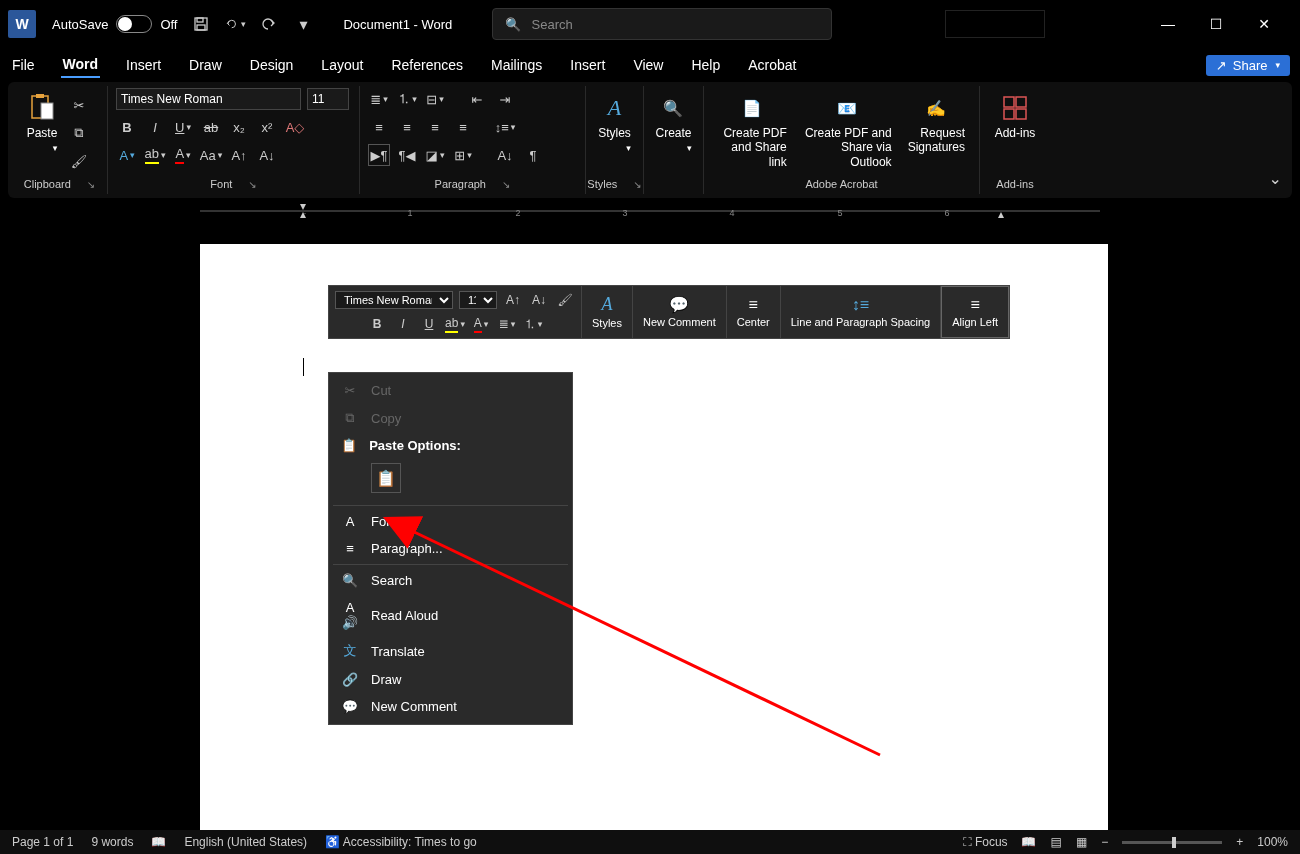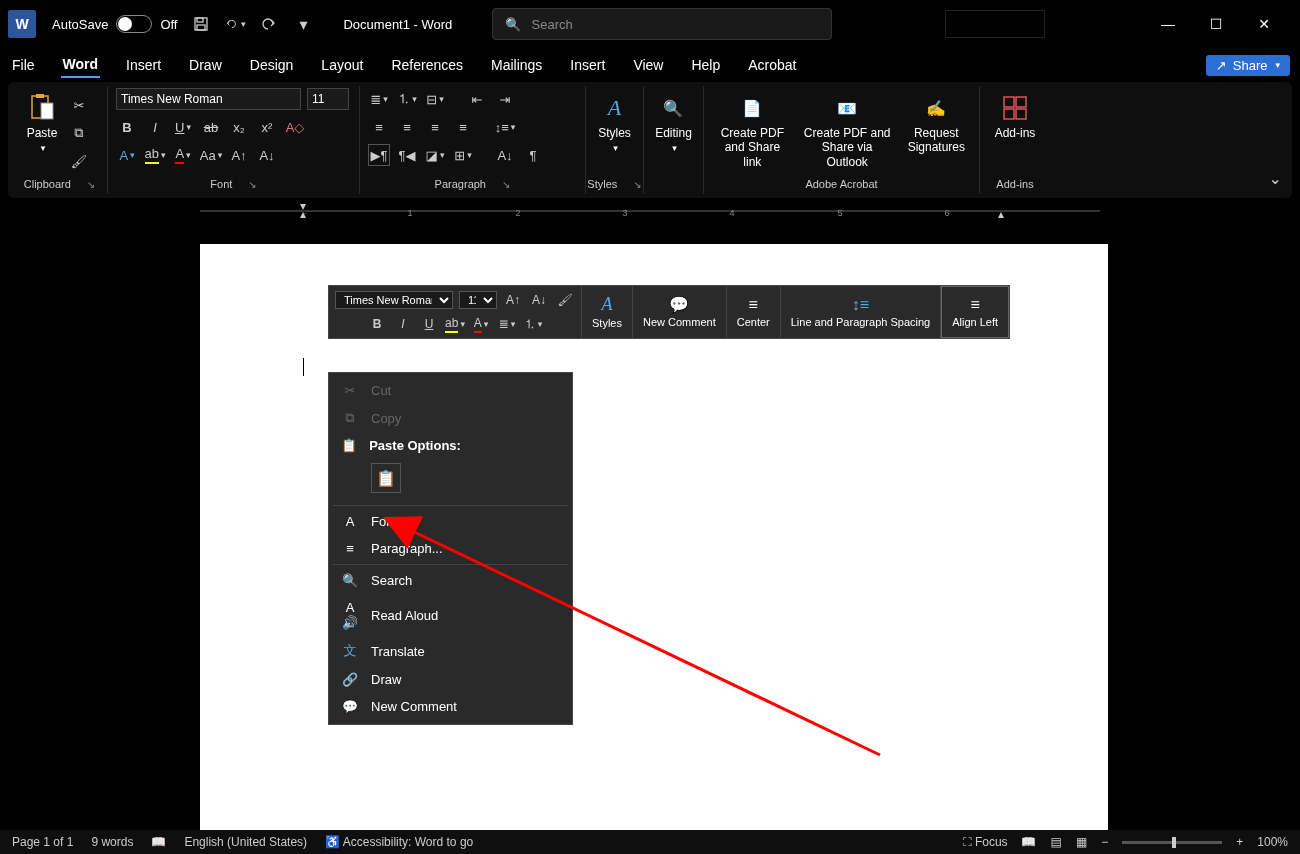--- a/index.html
+++ b/index.html
@@ -18,21 +18,21 @@
 .tabs { height: 34px; display: flex; align-items: center; padding: 0 10px; gap: 24px; font-size: 14px; }
 .tab { color: #fff; cursor: pointer; padding: 4px 2px; }
 .tab.active { font-weight: 600; border-bottom: 2px solid #4a9eff; }
 .share-btn { margin-left: auto; background: #2b6fd6; padding: 3px 10px; border-radius: 3px; font-size: 13px; display: flex; align-items: center; gap: 6px; cursor: pointer; }
 .ribbon { height: 116px; background: #0f0f0f; border-radius: 6px; margin: 0 8px; display: flex; padding: 4px; position: relative; }
 .ribbon-group { border-right: 1px solid #2a2a2a; padding: 2px 8px; display: flex; flex-direction: column; }
 .group-content { flex: 1; display: flex; align-items: flex-start; gap: 4px; }
 .group-label { font-size: 11px; text-align: center; color: #ccc; padding-bottom: 2px; display: flex; justify-content: center; align-items: center; gap: 16px; }
 .big-btn { display: flex; flex-direction: column; align-items: center; justify-content: center; gap: 2px; padding: 4px 6px; cursor: pointer; }
 .big-btn-icon { width: 32px; height: 32px; display: flex; align-items: center; justify-content: center; }
-.big-btn-label { font-size: 12px; text-align: center; line-height: 1.2; }
+.big-btn-label { font-size: 12px; text-align: right; line-height: 1.2; }
 .small-grid { display: flex; flex-direction: column; gap: 6px; }
 .small-row { display: flex; gap: 6px; align-items: center; }
 .sbtn { width: 22px; height: 22px; display: flex; align-items: center; justify-content: center; color: #ccc; cursor: pointer; font-size: 13px; }
 .font-select { width: 185px; height: 22px; background: #1a1a1a; border: 1px solid #444; color: #fff; font-size: 12px; padding: 0 4px; }
 .size-select { width: 42px; height: 22px; background: #1a1a1a; border: 1px solid #444; color: #fff; font-size: 12px; padding: 0 4px; }
 .launcher { font-size: 10px; color: #888; cursor: pointer; }
 .ribbon-collapse { position: absolute; right: 10px; bottom: 10px; color: #ccc; cursor: pointer; }
 .ruler-h { height: 22px; background: #000; position: relative; margin-top: 2px; }
 .ruler-v { width: 22px; background: #000; position: absolute; left: 0; top: 222px; bottom: 24px; }
 .doc-area { position: absolute; left: 22px; right: 0; top: 222px; bottom: 24px; background: #000; overflow: hidden; }
@@ -250,21 +250,21 @@
     <div class="group-label">
         <span>Styles</span> 
         <span class="launcher">↘</span>
       </div>
   </div>
 
   <div class="ribbon-group" style="width:60px;border-right:1px solid #2a2a2a">
     <div class="group-content" style="justify-content:center">
       <div class="big-btn">
         <div class="big-btn-icon">🔍</div>
-        <div class="big-btn-label"><span>Editing</span><br><span class="chev">▾</span></div>
+        <div class="big-btn-label"><span>Create</span><br><span class="chev">▾</span></div>
       </div>
     </div>
     <div class="group-label"></div>
   </div>
 
   <div class="ribbon-group" style="width:276px">
     <div class="group-content" style="justify-content:space-around">
       <div class="big-btn">
         <div class="big-btn-icon" style="color:#5ad">📄</div>
         <div class="big-btn-label">Create PDF and Share link</div>
@@ -453,21 +453,21 @@
       </marker>
     </defs>
   <line x1="880" y1="755" x2="410" y2="530" stroke="#ff0000" stroke-width="3" marker-end="url(#ah)"></line>
 </svg>
 
 <div class="statusbar">
   <span>Page 1 of 1</span>
   <span>9 words</span>
   <span>📖</span>
   <span>English (United States)</span>
-  <span>♿ <span>Accessibility: Word to go</span></span>
+  <span>♿ <span>Accessibility: Times to go</span></span>
   <div class="status-right">
     <span>⛶ <span>Focus</span></span>
     <span>📖</span>
     <span>▤</span>
     <span>▦</span>
     <span>−</span>
     <div class="zoom-slider">
         <div class="zoom-thumb"></div>
       </div>
     <span>+</span>

